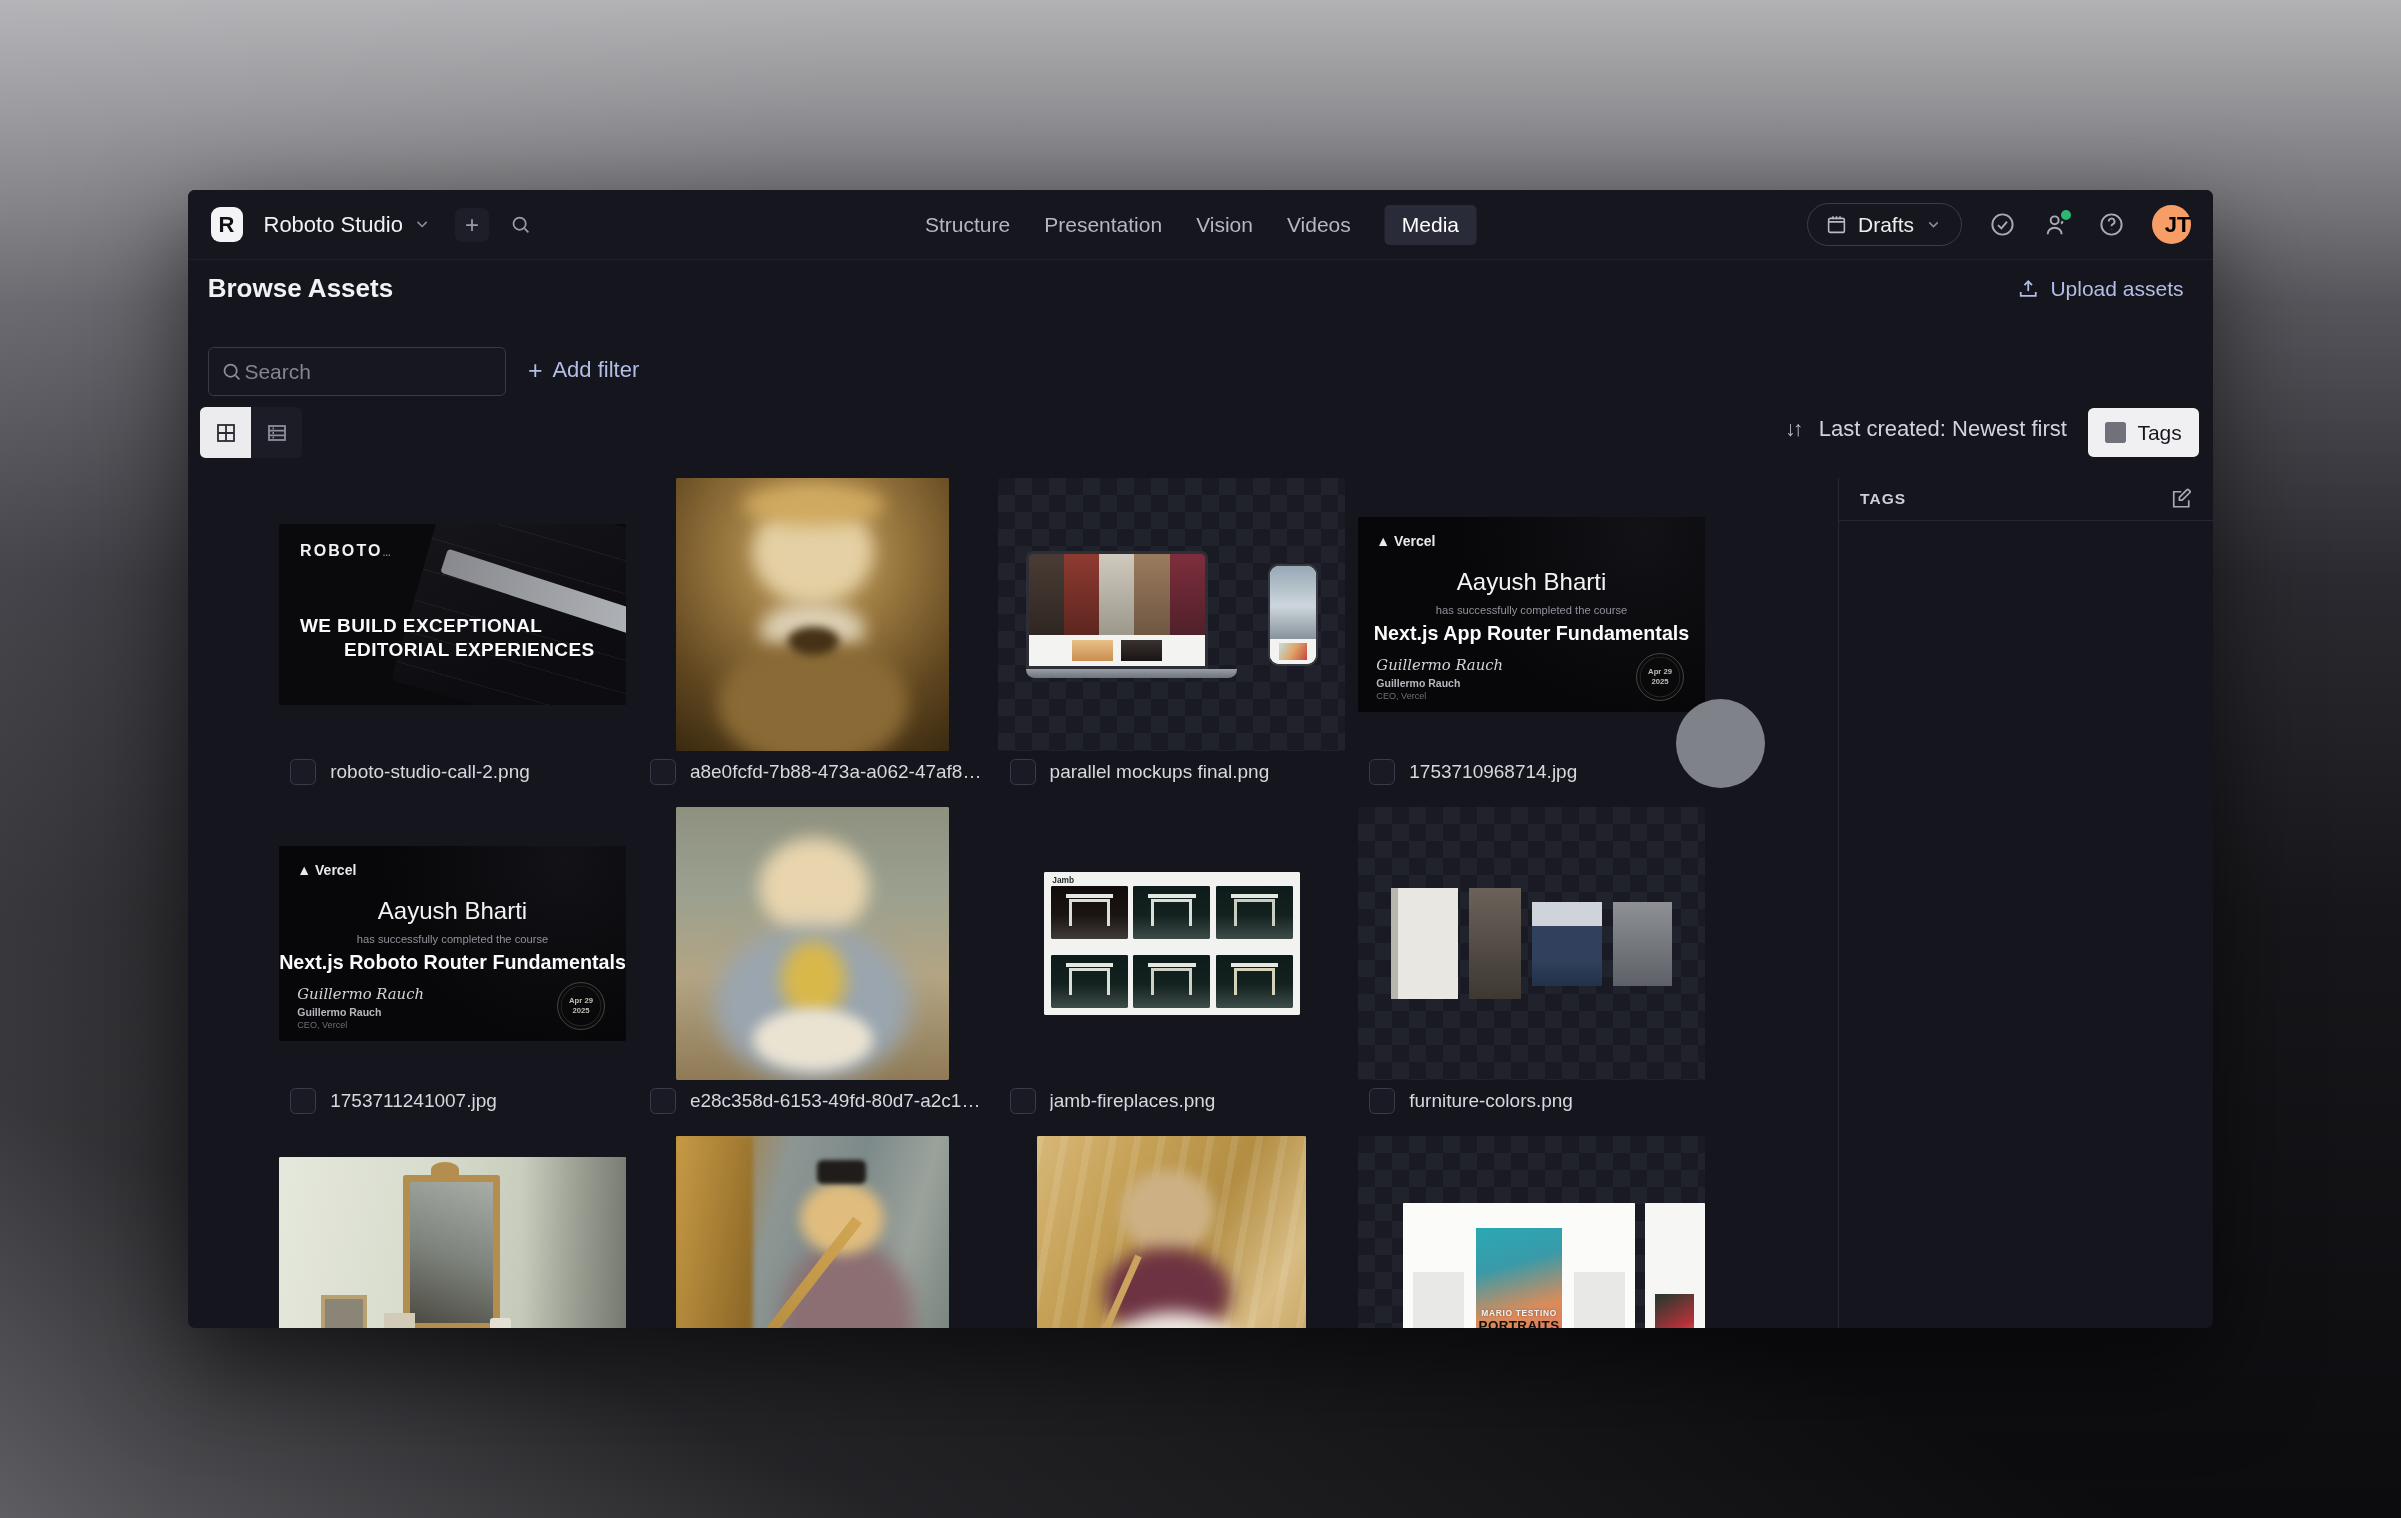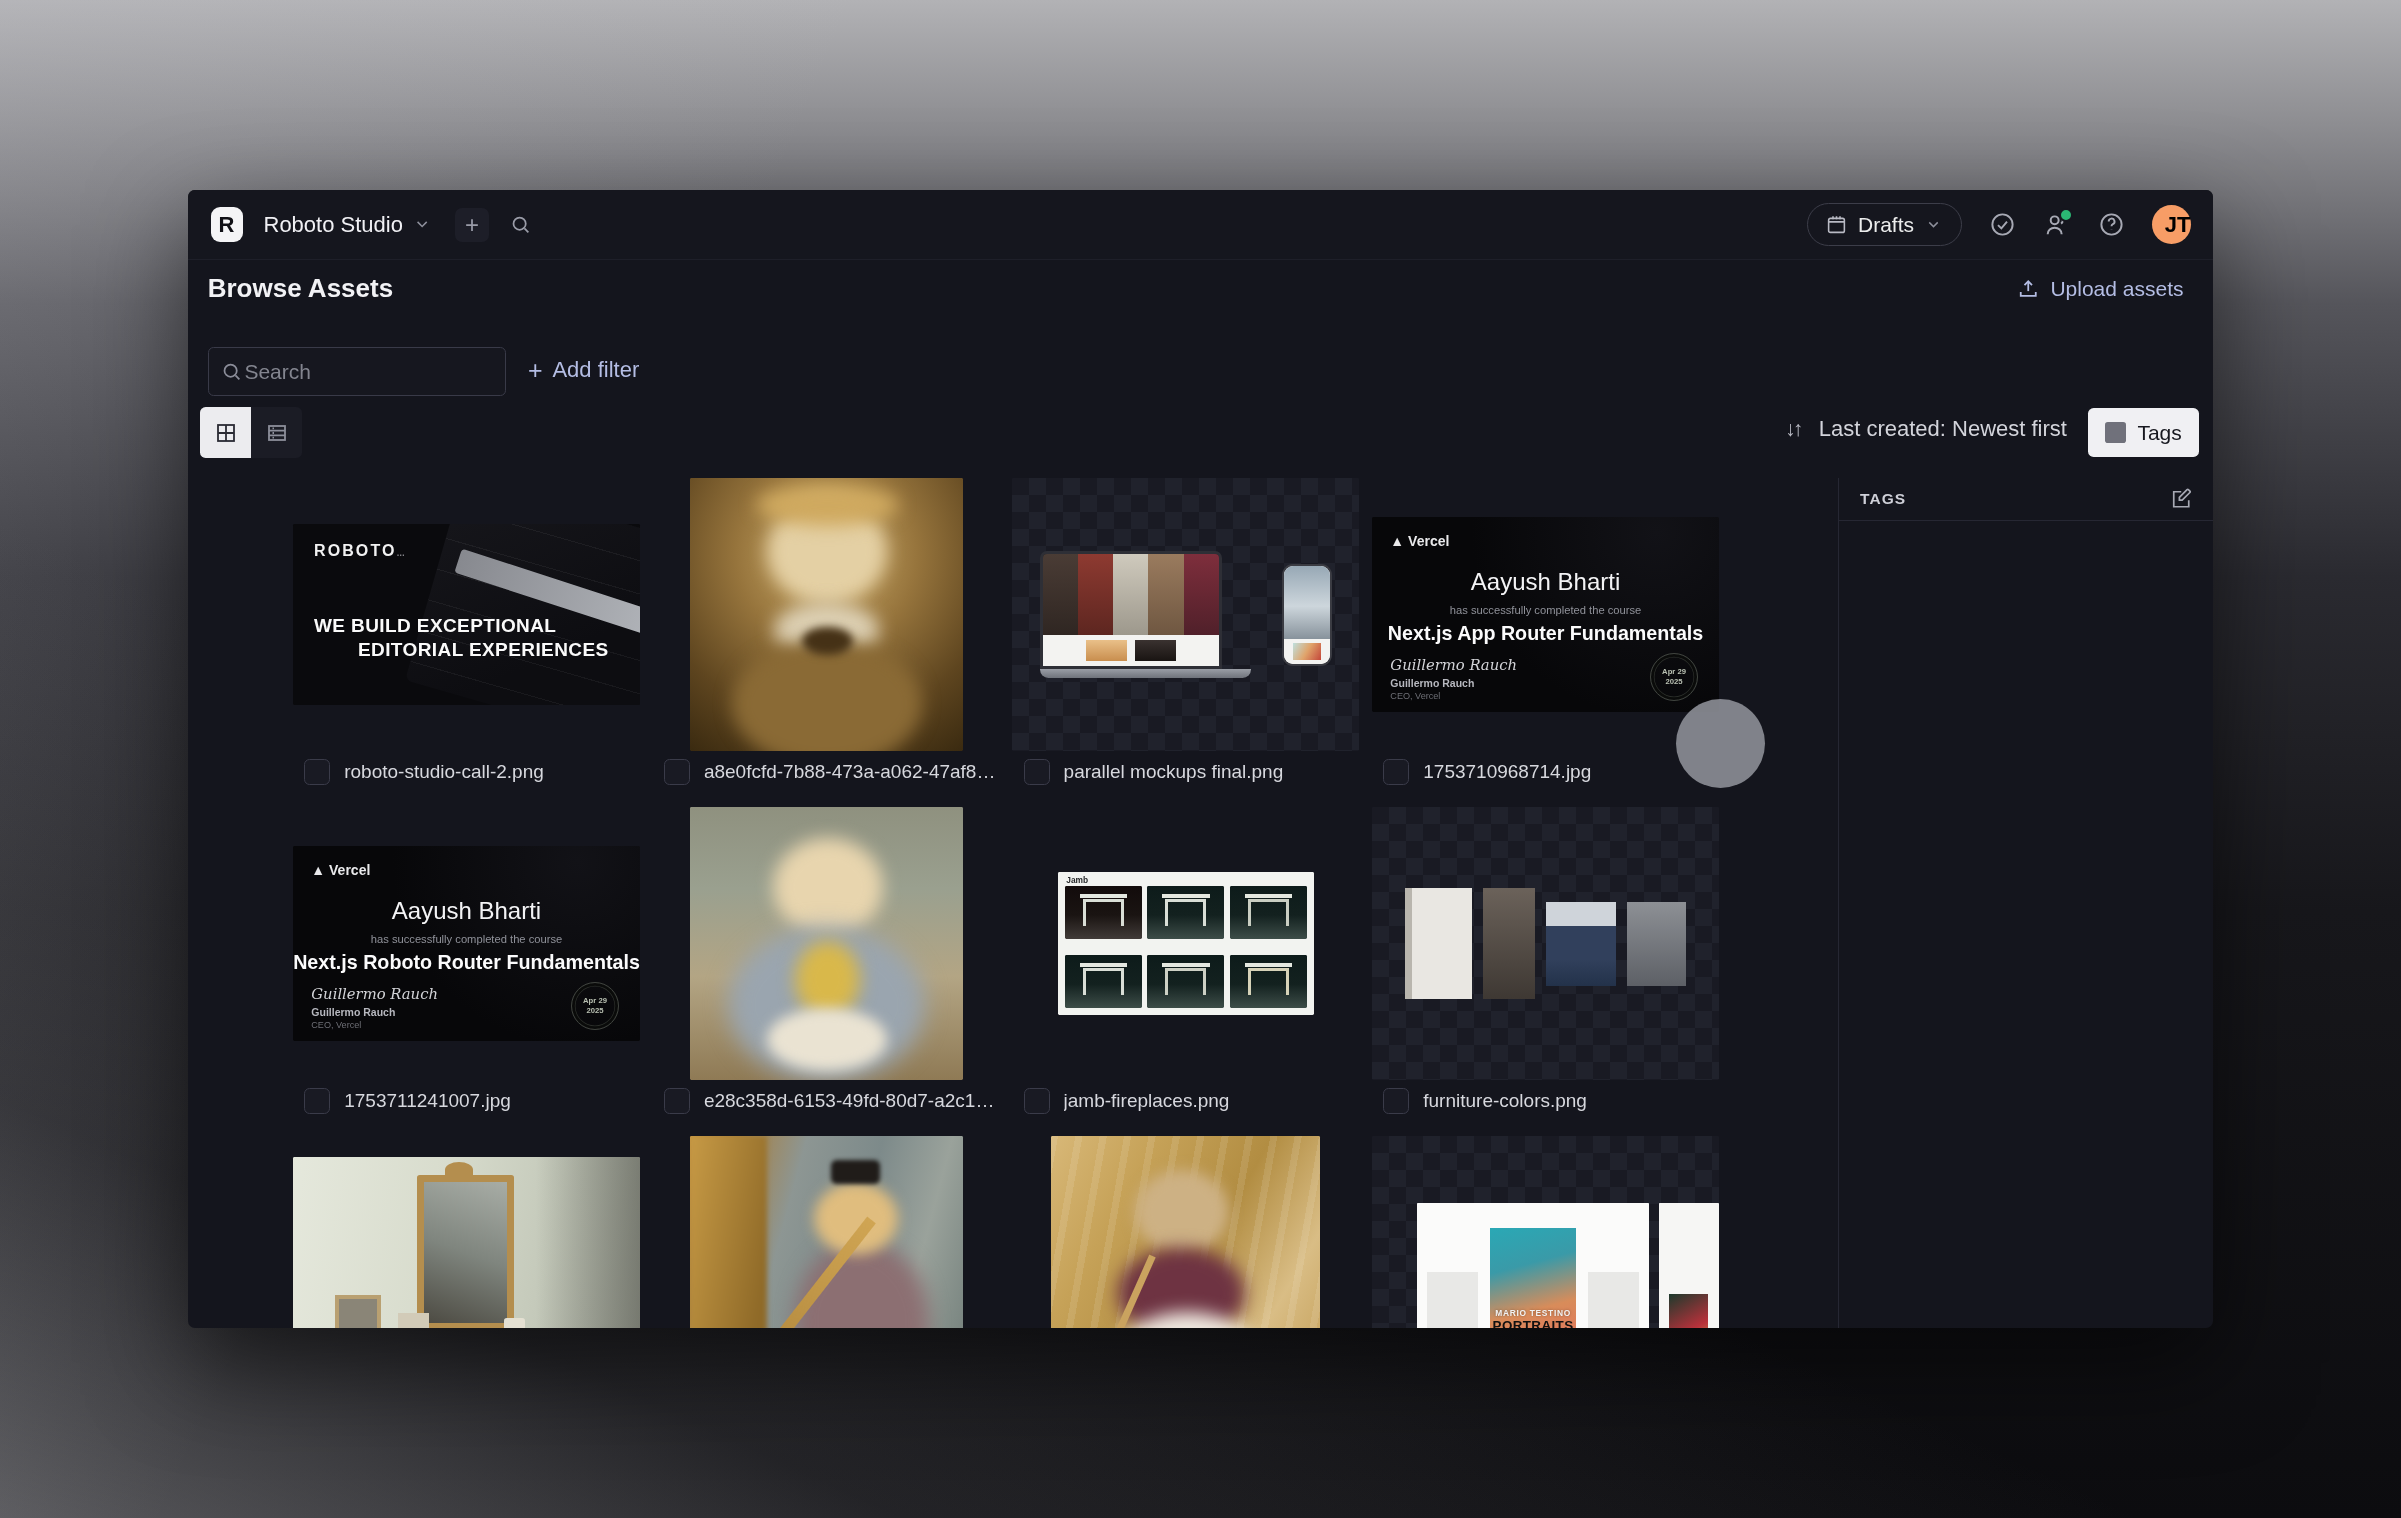--- a/index.html
+++ b/index.html
@@ -44,21 +44,21 @@
   .sort{position:absolute;left:1597px;top:226px;display:flex;align-items:center;gap:18.3px;color:#d3d4db;font-size:22px;}
   .sort .arrows{font-size:21px;color:#b9bac4;letter-spacing:-2.8px;}
   .tags-btn{position:absolute;left:1900px;top:218px;width:111px;height:49px;background:#f0f0f3;border-radius:5.6px;display:flex;align-items:center;justify-content:center;gap:11.2px;color:#17181f;font-size:21px;font-weight:500;cursor:pointer;}
   .tags-btn .sq{width:21px;height:21px;border-radius:2.8px;background:#70717b;}
   
   .tags-panel{position:absolute;left:1650px;top:288px;right:0;bottom:0;border-left:0.7px solid #262733;box-sizing:border-box;}
   .tags-head{height:42px;display:flex;align-items:center;justify-content:space-between;padding:0 21px;border-bottom:0.7px solid #262733;}
   .tags-head .t{color:#cfd0d8;font-size:15.5px;font-weight:700;letter-spacing:1.1px;}
   .tag-item{padding:24px 21px;color:#9b9da9;font-size:21px;cursor:pointer;}
   
-  .grid{position:absolute;left:105px;top:288px;width:1427px;display:grid;grid-template-columns:repeat(4,347px);column-gap:12.7px;row-gap:14px;}
+  .grid{position:absolute;left:91px;top:288px;width:1427px;display:grid;grid-template-columns:repeat(4,347px);column-gap:12.7px;row-gap:14px;}
   .tile{display:flex;flex-direction:column;}
   .thumb-area{height:273px;display:flex;align-items:center;justify-content:center;position:relative;}
   .name-row{height:42px;display:flex;align-items:center;gap:14px;padding-left:11.2px;}
   .cbx{width:24px;height:24px;border:1.4px solid #3a3b49;border-radius:5.6px;background:#191a23;flex:0 0 auto;cursor:pointer;}
   .fname{color:#d7d8de;font-size:19px;white-space:nowrap;overflow:hidden;text-overflow:ellipsis;max-width:295px;}
   .checker{background:repeating-conic-gradient(#20222c 0% 25%, #191a23 0% 50%) 0 0 / 34px 34px;}
   
   .thumb{position:relative;overflow:hidden;border-radius:1.4px;cursor:pointer;}
   .decor{position:absolute;}
   
@@ -153,20 +153,27 @@
       <div class="nav-iconbtn">
           <span>+</span>
         </div>
       <div class="nav-search">
         <svg width="21" height="21" viewBox="0 0 24 24" fill="none" stroke="currentColor" stroke-width="2">
             <circle cx="11" cy="11" r="7"></circle>
             <line x1="16.5" y1="16.5" x2="21" y2="21"></line>
           </svg>
       </div>
 
+      <div class="tabs">
+        <div class="tab">Structure</div>
+        <div class="tab">Presentation</div>
+        <div class="tab">Vision</div>
+        <div class="tab">Videos</div>
+        <div class="tab active">Media</div>
+      </div>
 
       <div class="nav-right">
         <div class="drafts-pill">
           <svg width="21" height="21" viewBox="0 0 24 24" fill="none" stroke="#b9bac4" stroke-width="1.8">
               <rect x="3" y="5" width="18" height="16" rx="2"></rect>
               <line x1="3" y1="9" x2="21" y2="9"></line>
               <line x1="8" y1="2.5" x2="8" y2="6"></line>
               <line x1="12" y1="2.5" x2="12" y2="6"></line>
               <line x1="16" y1="2.5" x2="16" y2="6"></line>
               <line x1="7" y1="13" x2="7" y2="13.2"></line>

